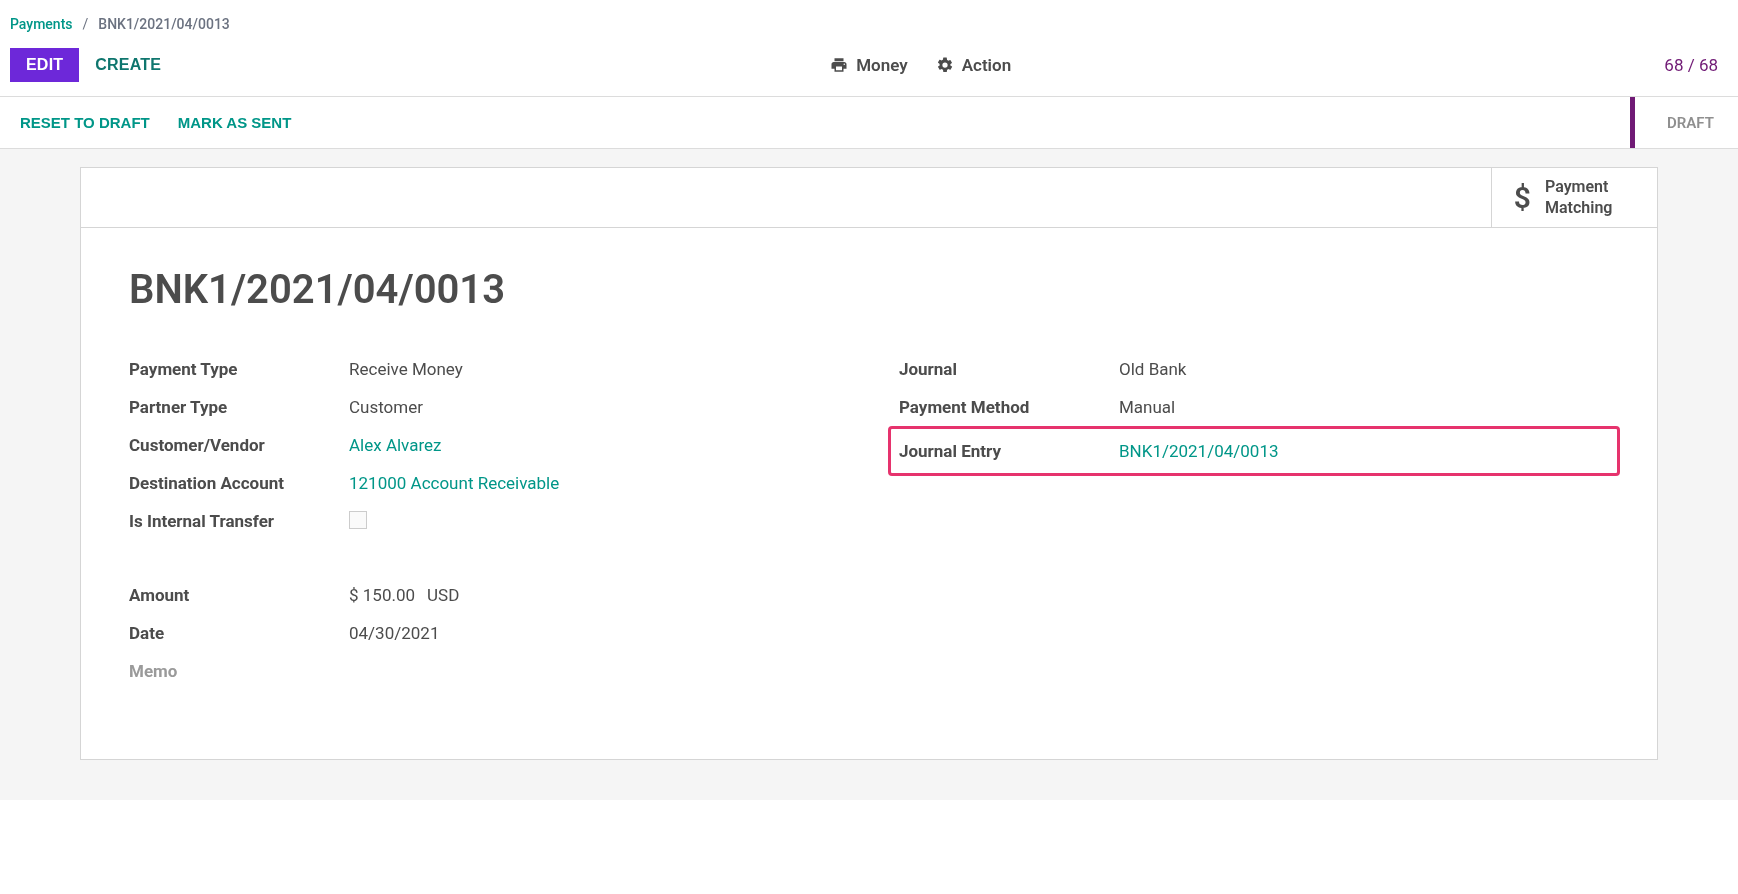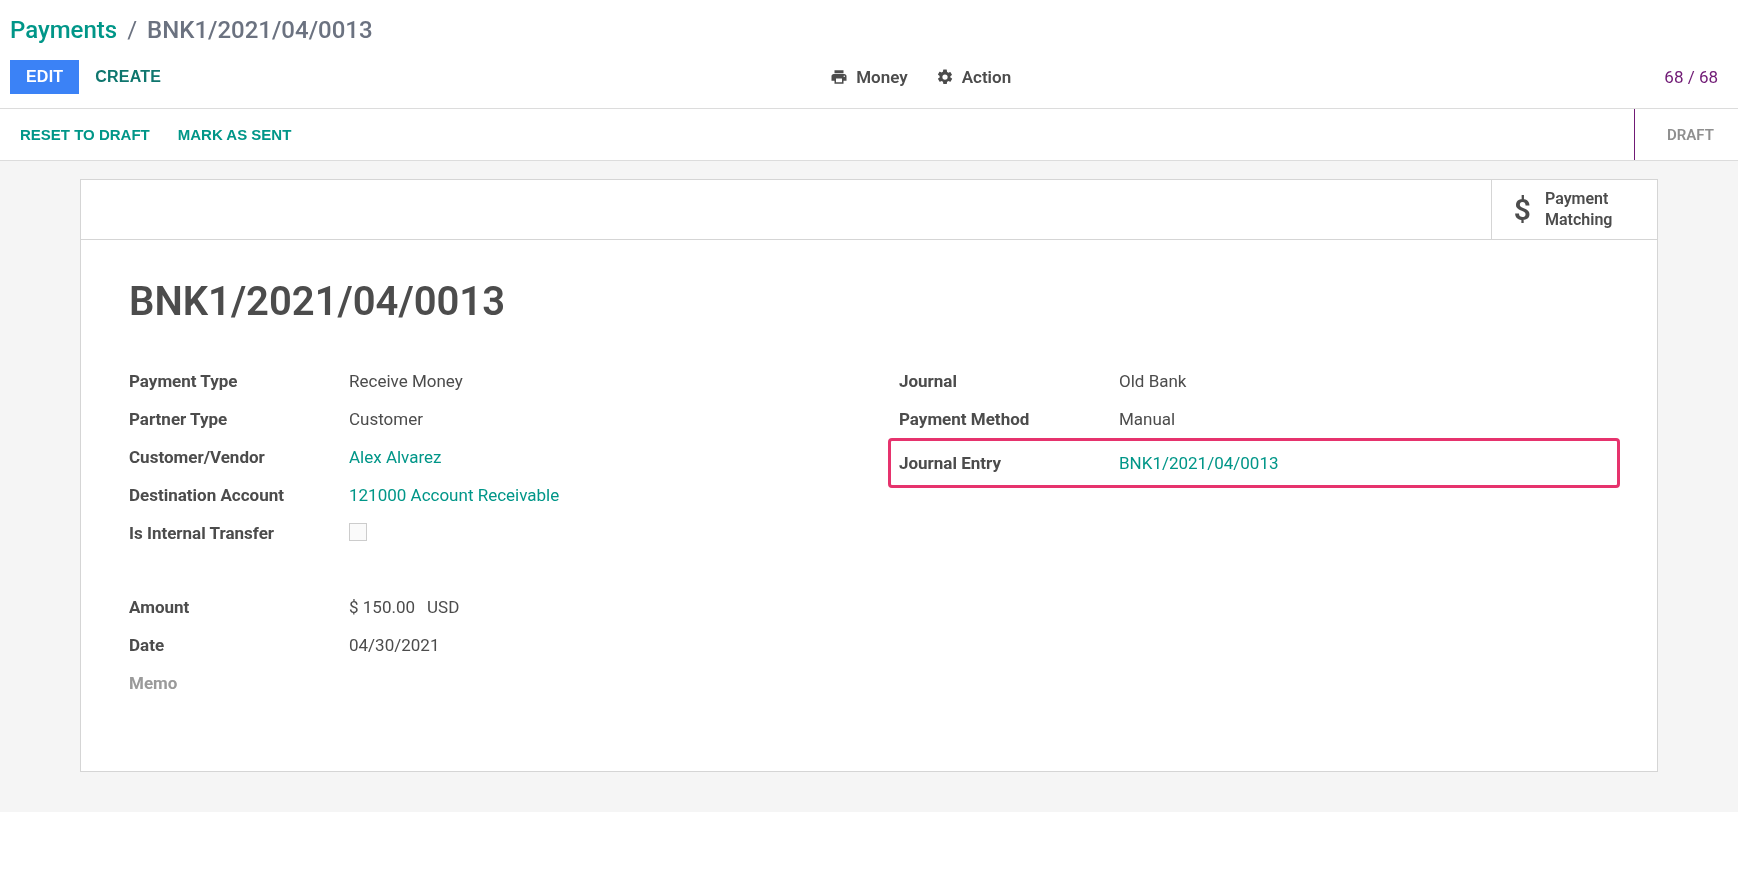--- a/index.html
+++ b/index.html
@@ -6,21 +6,21 @@
   body {
     font-family: -apple-system, BlinkMacSystemFont, "Segoe UI", Roboto, "Helvetica Neue", Arial, sans-serif;
     background: #ffffff;
     color: #4c4c4c;
     font-size: 15px;
   }
   .breadcrumb-row {
     padding: 16px 20px 10px 10px;
     display: flex;
     align-items: flex-end;
-    font-size: 24px;
+    font-size: 14px;
     color: #6b7280;
   }
   .breadcrumb-row a {
     color: #009688;
     text-decoration: none;
     font-weight: 500;
   }
   .breadcrumb-sep { margin: 0 10px; color: #6b7280; }
   .breadcrumb-current { color: #6b7280; font-weight: 500; }
 
@@ -38,21 +38,21 @@
     font-size: 16px;
     font-weight: 600;
     border: none;
     cursor: pointer;
     background: transparent;
     color: #0f766e;
     text-transform: uppercase;
     letter-spacing: 0.2px;
   }
   .btn-primary {
-    background: #3b82f6;
+    background: #6d28d9;
     color: #fff;
   }
   .toolbar-center {
     flex: 1;
     display: flex;
     justify-content: center;
     gap: 28px;
   }
   .toolbar-center .action-link {
     display: inline-flex;
@@ -90,21 +90,21 @@
     background: none;
     border: none;
     cursor: pointer;
   }
   .statusbar-spacer { flex: 1; }
   .status-arrow {
     position: relative;
     display: flex;
     align-items: center;
     padding: 0 24px 0 32px;
-    border-left: 1px solid #701a75;
+    border-left: 5px solid #701a75;
     color: #8f8f8f;
     font-weight: 600;
     font-size: 15px;
   }
   .status-arrow::after {
     content: "";
     position: absolute;
     right: -16px;
     top: 0;
     width: 0; height: 0;

